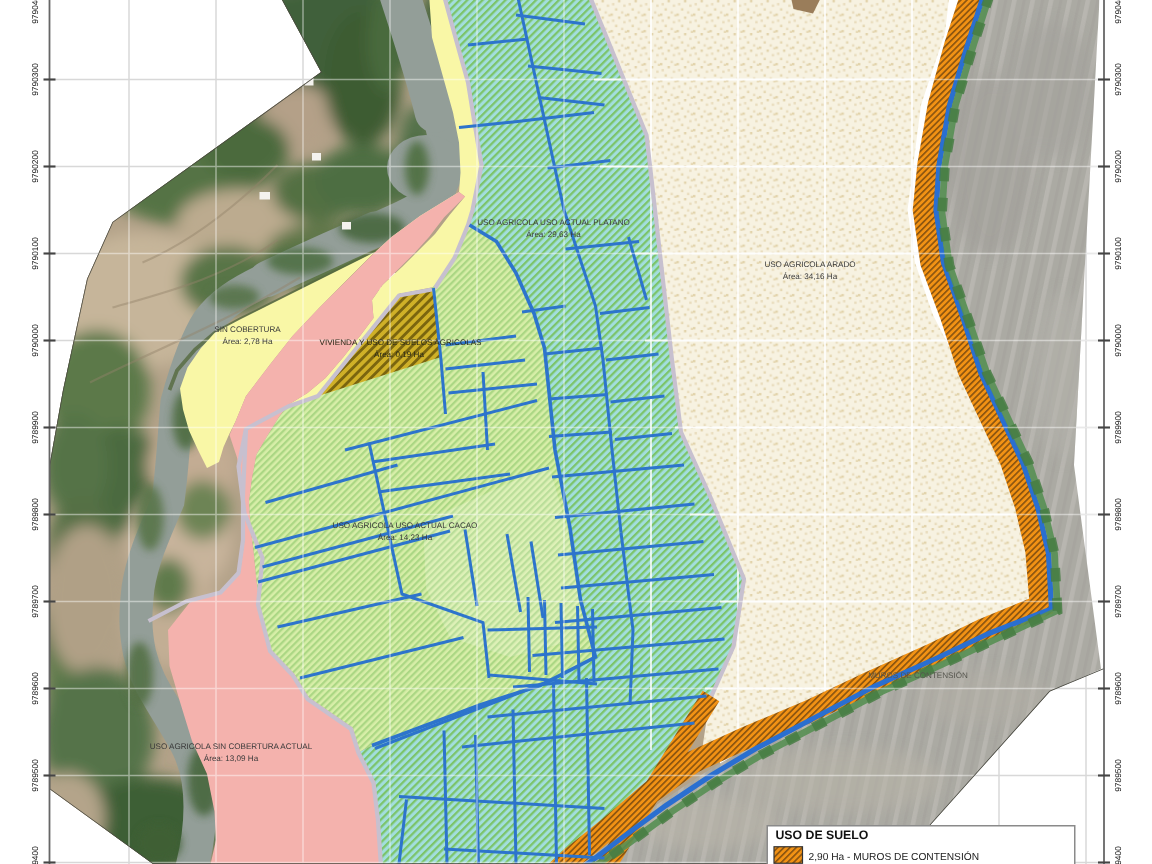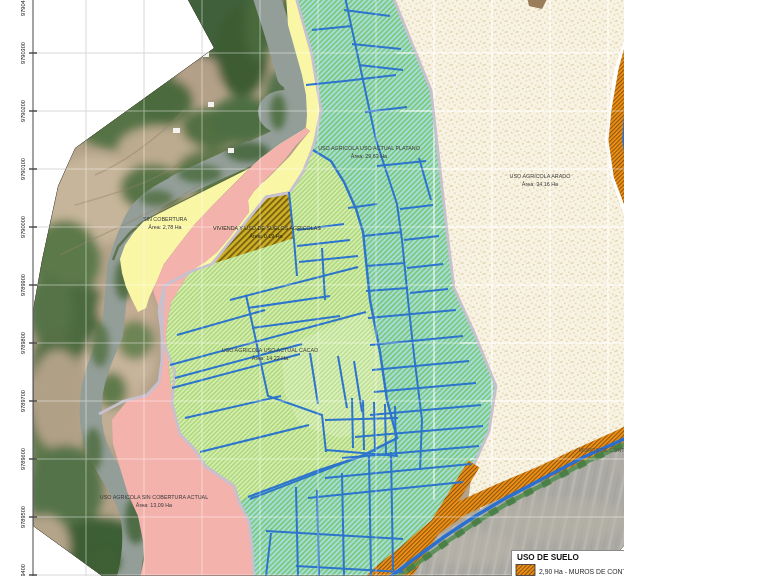--- a/index.html
+++ b/index.html
@@ -1,16 +1,16 @@
 <!DOCTYPE html>
 <html><head>
 <meta charset="utf-8">
 <style>
   html,body{margin:0;padding:0;background:#ffffff;}
-  #map{position:relative;width:624px;height:576px;overflow:hidden;font-family:"Liberation Sans",sans-serif;}
+  #map{position:relative;width:768px;height:576px;overflow:hidden;font-family:"Liberation Sans",sans-serif;}
 </style>
 </head>
 <body>
 <div id="map">
 <svg width="768" height="576" viewBox="0 0 768 576">
 <defs>
   <clipPath id="fieldClip">
     <path d="M648,-4 L740,-4 L733,0 L716,310 L734,446 L700,461 L597,578 L385,578 L410,557 L440,535 L470,515 L500,497 L540,476 L580,455 L620,437 L655,420 L694,404 L691,367 L684,337 L674,307 L660,277 L646,247 L632,210 L621,175 L616,140 L619,110 L626,70 L636,30 Z"></path>
   </clipPath>
   <clipPath id="photoClip">

